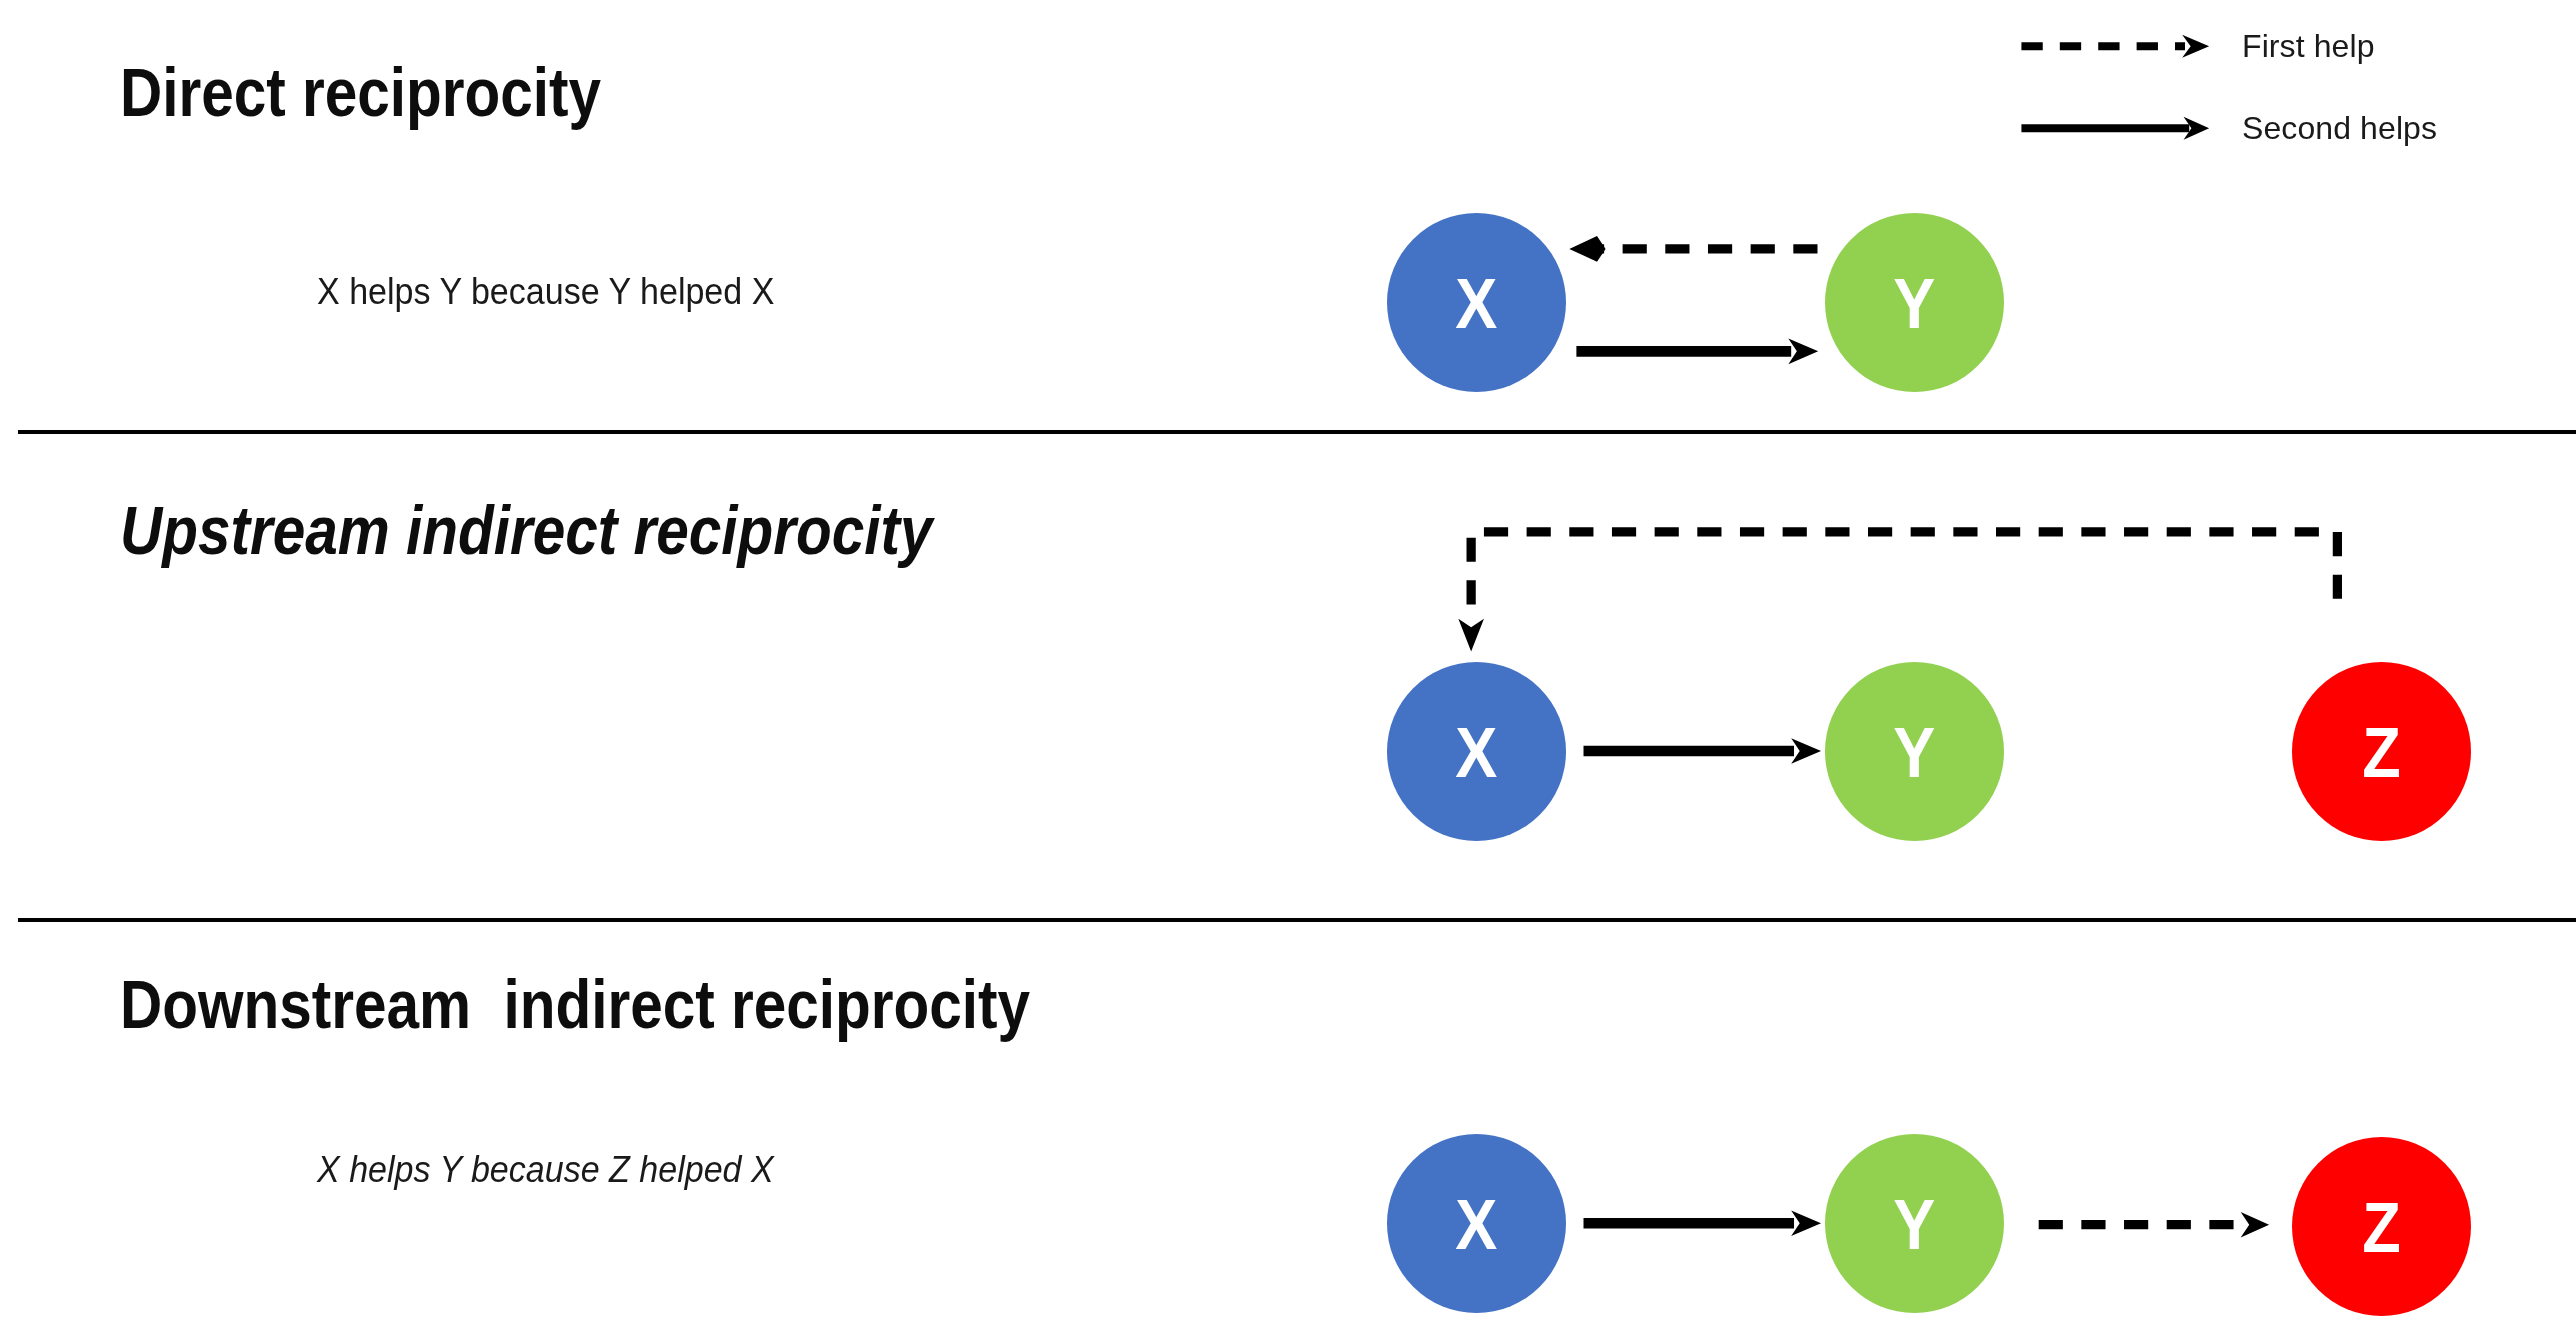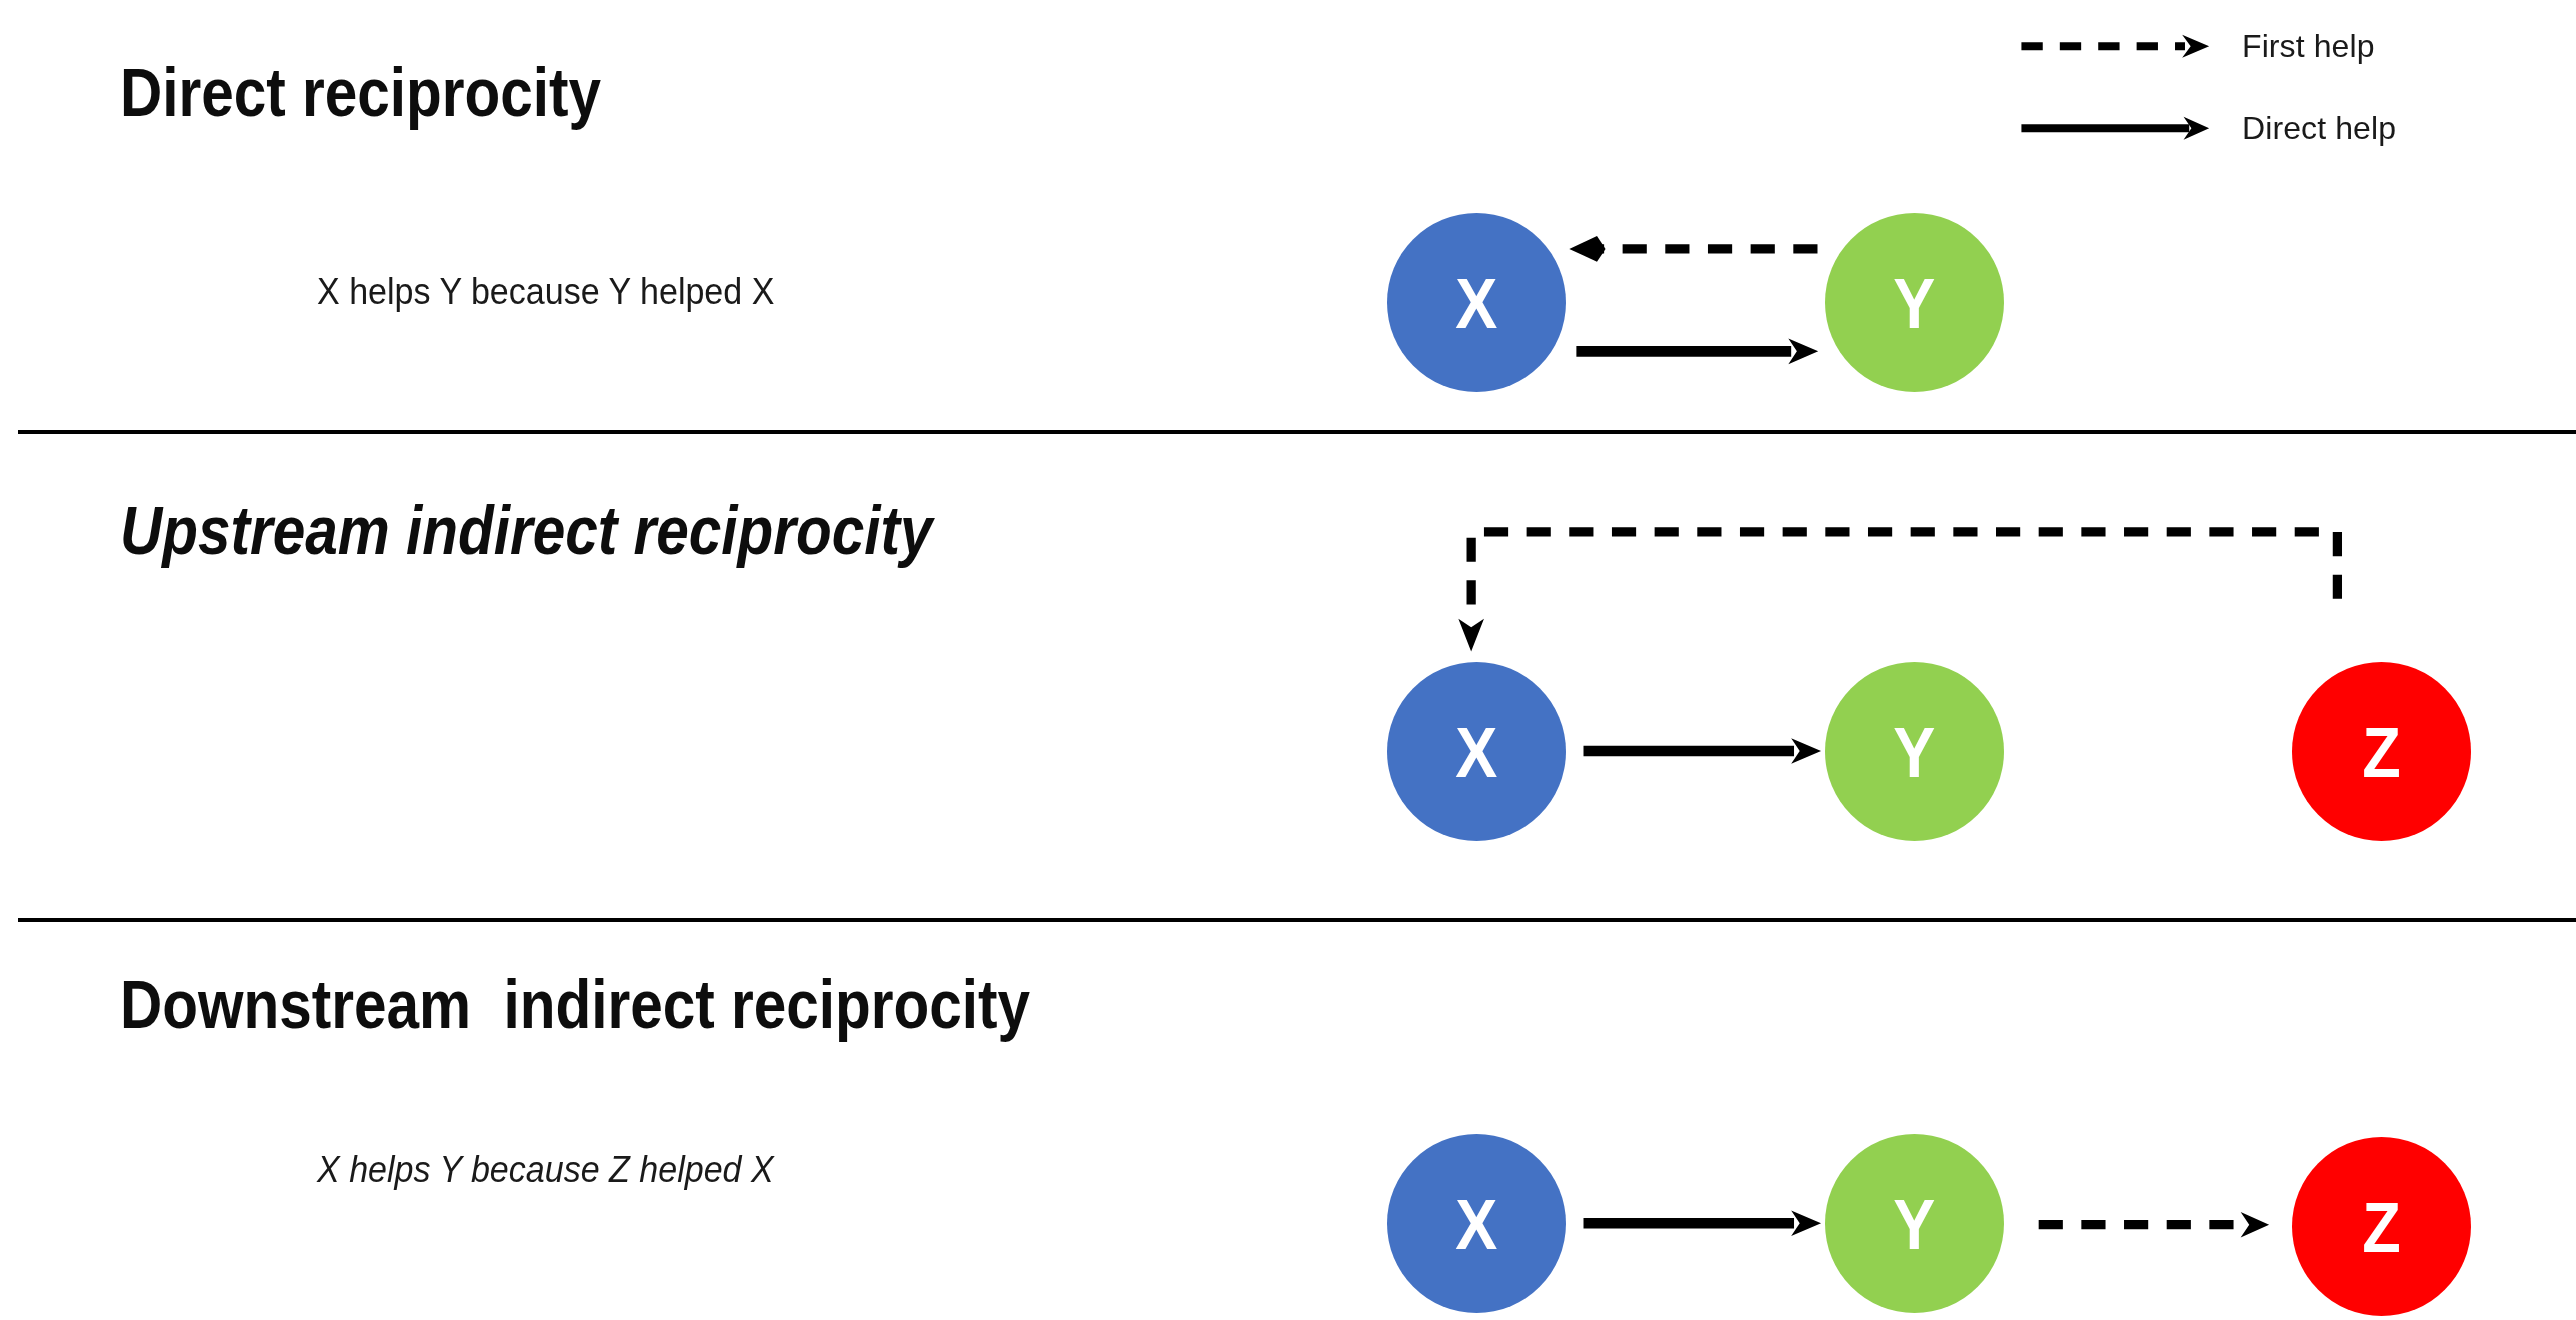--- a/index.html
+++ b/index.html
@@ -148,21 +148,21 @@
     <span class="legend-label">First help</span>
   </div>
 
   <div class="legend-row second">
     <span class="legend-sample">
       <svg width="192" height="28.5" viewBox="0 0 270 40" xmlns="http://www.w3.org/2000/svg">
         <line x1="2" y1="20" x2="238" y2="20" stroke="#000000" stroke-width="11" stroke-linecap="butt"></line>
         <path d="M 230 4 L 266 20 L 230 36 L 241 20 Z" fill="#000000"></path>
       </svg>
     </span>
-    <span class="legend-label">Direct help</span>
+    <span class="legend-label">Second helps</span>
   </div>
 
 </div>
 
 <div class="section" id="section-0">
   <div class="section-title">Direct reciprocity</div>
   <div class="section-desc">X helps Y because Y helped X</div>
 </div>
 
 <div class="section" id="section-1">

